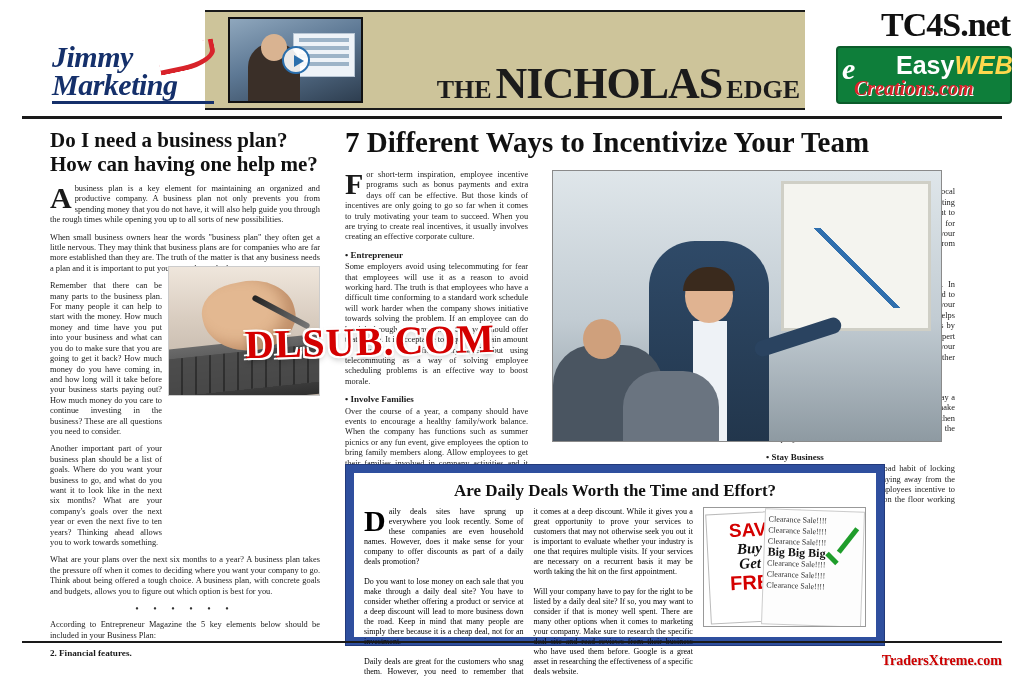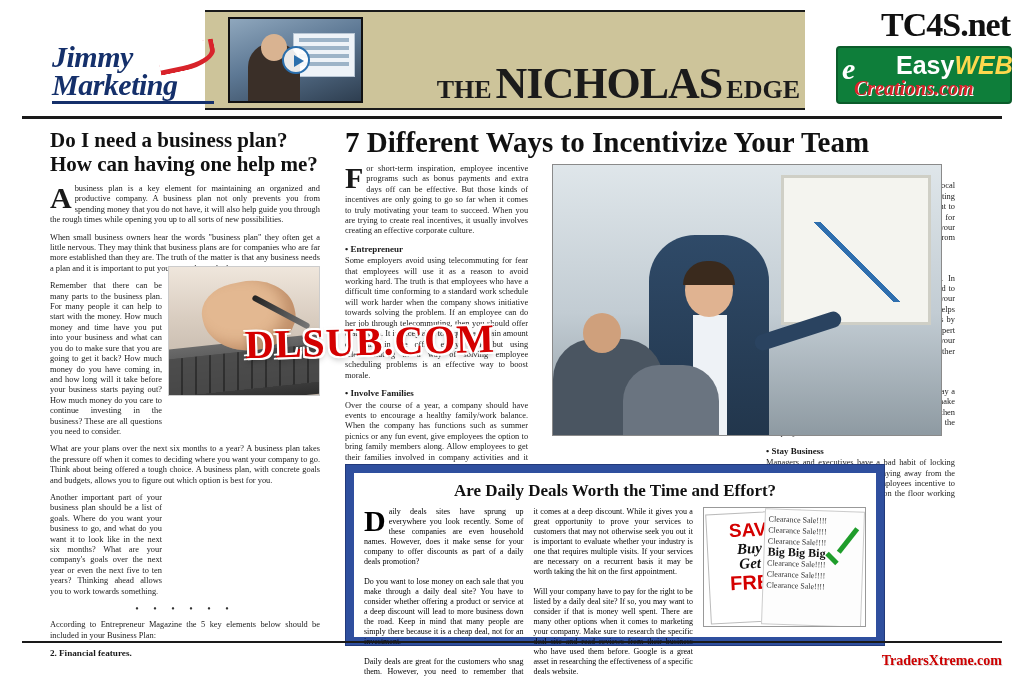--- a/index.html
+++ b/index.html
@@ -265,21 +265,21 @@
     position: absolute;
     left: 345px; top: 126px;
     width: 610px;
   }
   .center-head {
     font-family: "Liberation Serif", serif;
     font-weight: bold;
     font-size: 29px;
     line-height: 32px;
     color: #111;
-    margin-bottom: 6px;
+    margin-bottom: 12px;
   }
   .center-body {
     position: relative;
     display: flex;
     gap: 24px;
   }
   .cc-col { width: 190px; }
   .cc-col.mid { width: 190px; }
   .cc-col.right { width: 196px; }
   .subhead {
@@ -514,22 +514,22 @@
 
     <div class="col-text">
       <p class="dropcap">A business plan is a key element for maintaining an organized and productive company. A business plan not only prevents you from spending money that you do not have, it will also help guide you through the rough times while opening you up to all sorts of new possibilities.</p>
       <p>When small business owners hear the words "business plan" they often get a little nervous. They may think that business plans are for companies who are far more established than they are. The truth of the matter is that any business needs a plan and it is important to put yours together today!</p>
       <div class="hand-photo">
         <div class="kbd"></div>
         <div class="hand"></div>
         <div class="pen"></div>
       </div>
       <p style="width:112px">Remember that there can be many parts to the business plan. For many people it can help to start with the money. How much money and time have you put into your business and what can you do to make sure that you are going to get it back? How much money do you have coming in, and how long will it take before your business starts paying out? How much money do you care to continue investing in the business? These are all questions you need to consider.</p>
+      <p style="width:112px">Another important part of your business plan should be a list of goals. Where do you want your business to go, and what do you want it to look like in the next six months? What are your company's goals over the next year or even the next five to ten years? Thinking ahead allows you to work towards something.</p>
       <p>What are your plans over the next six months to a year? A business plan takes the pressure off when it comes to deciding where you want your company to go. Think about being offered a tough choice. A business plan, with concrete goals and budgets, allows you to figure out which option is best for you.</p>
-      <p style="width:112px">Another important part of your business plan should be a list of goals. Where do you want your business to go, and what do you want it to look like in the next six months? What are your company's goals over the next year or even the next five to ten years? Thinking ahead allows you to work towards something.</p>
       <div class="dots">• • • • • •</div>
       <p>According to Entrepreneur Magazine the 5 key elements below should be included in your Business Plan:</p>
       <ul class="num-list">
         <li>
           <b>2.</b>
           <b>Financial features.</b>
           
         </li>
 
       </ul>

